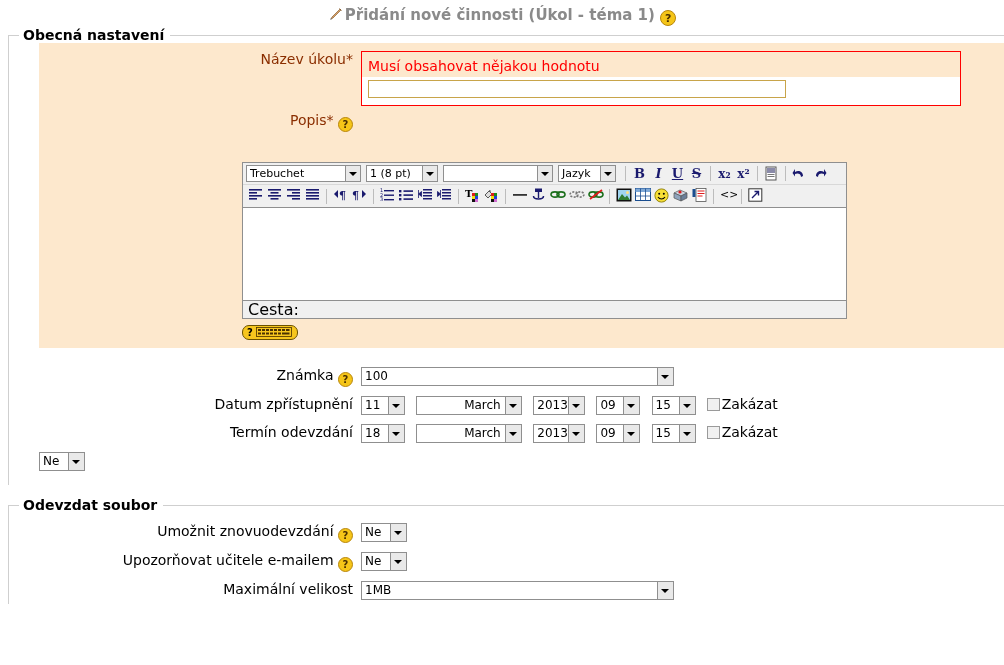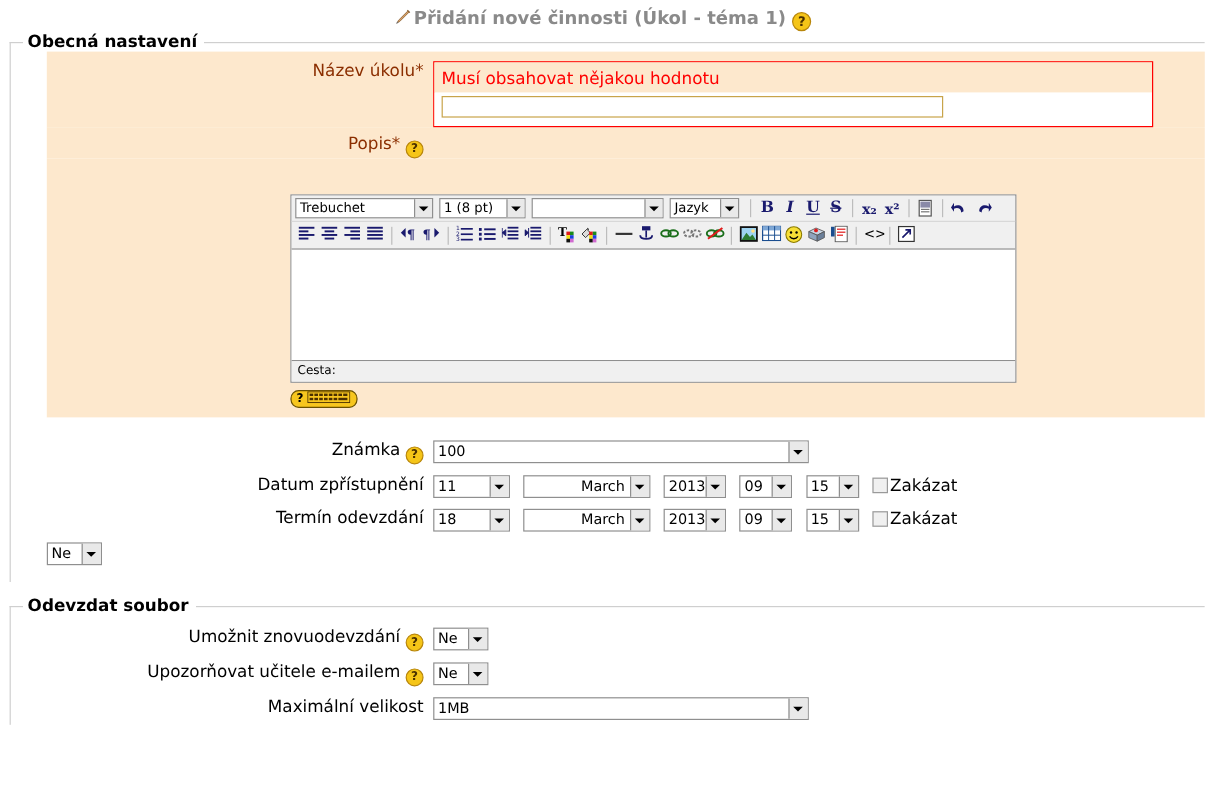--- a/index.html
+++ b/index.html
@@ -213,21 +213,21 @@
   .edbody {
     height: 92px;
     background: #ffffff;
     border-top: 1px solid #8f8f8f;
     border-bottom: 1px solid #8f8f8f;
     margin: 0;
   }
   .edstatus {
     height: 17px;
     line-height: 17px;
-    font-size: 10px;
+    font-size: 16px;
     padding-left: 5px;
     background: #f0f0f0;
     color: #000;
   }
   .kbd-btn {
     margin: 6px 0 0 203px;
     display: inline-flex;
     align-items: center;
     gap: 3px;
     background: #f7c61e;
@@ -269,21 +269,21 @@
   }
   .minisel .a::after {
     content: "";
     position: absolute;
     left: 3px; top: 7px;
     border-left: 4px solid transparent;
     border-right: 4px solid transparent;
     border-top: 4px solid #000;
   }
   .w-grade { width: 313px; }
-  .w-day   { width: 64px; }
+  .w-day   { width: 44px; }
   .w-month { width: 106px; padding-left: 44px; }
   .w-year  { width: 52px; }
   .w-hm    { width: 44px; }
   .w-ne    { width: 46px; }
   .w-size  { width: 313px; }
 
   .chk {
     display: inline-block;
     width: 13px;
     height: 13px;

